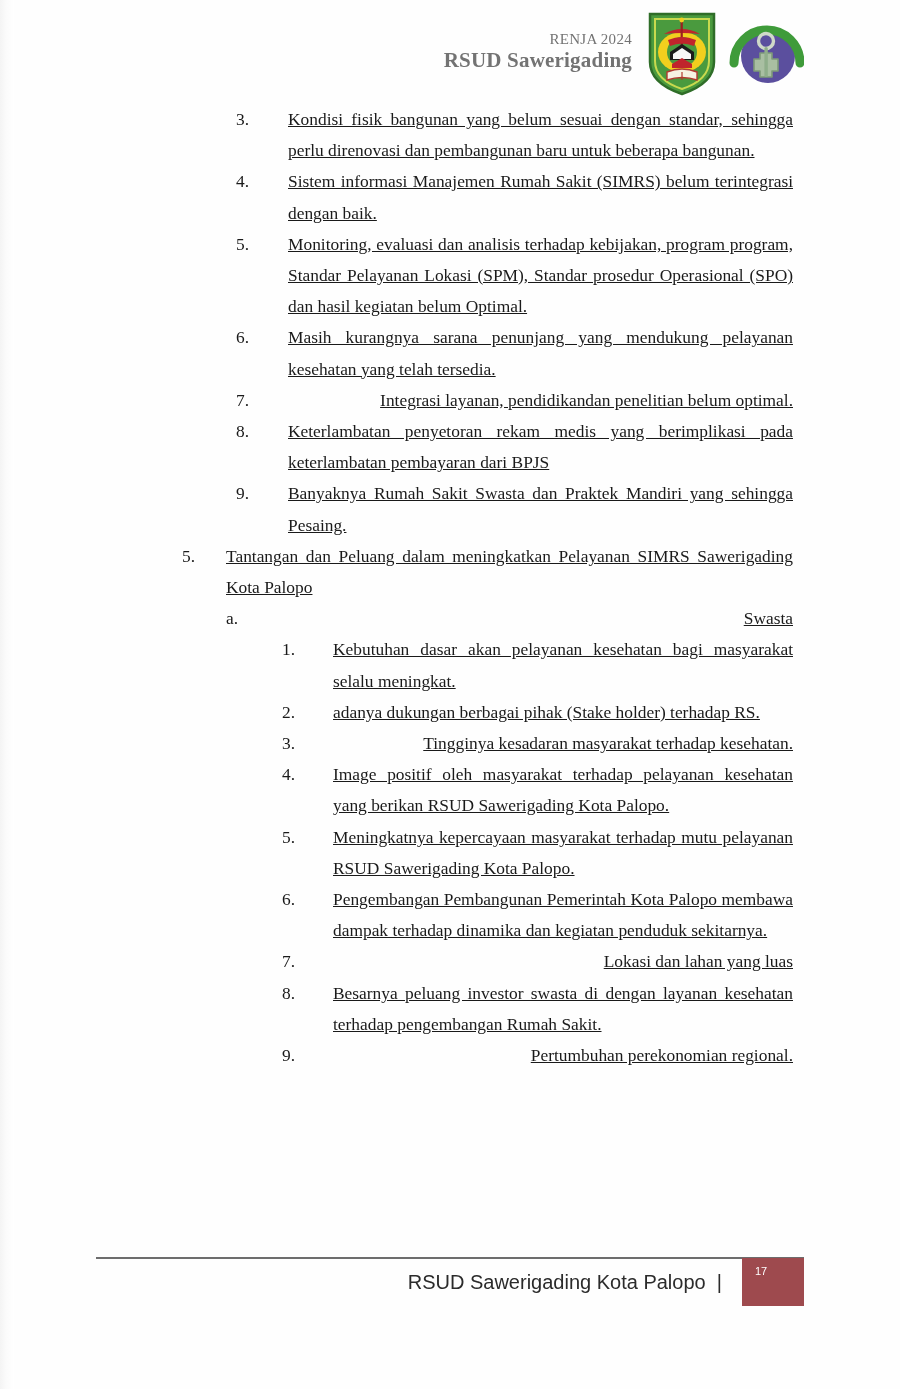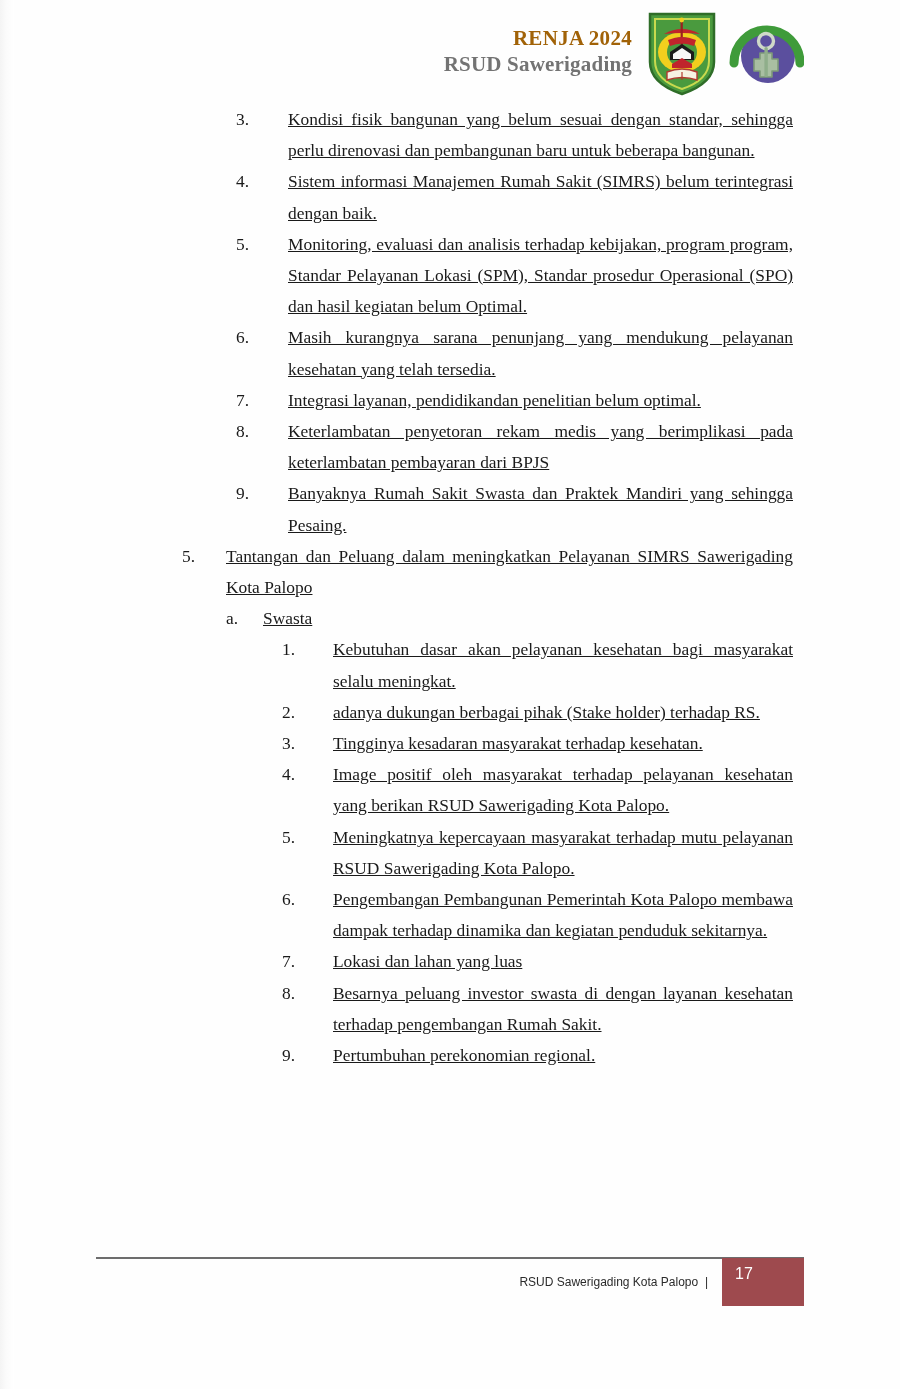--- a/index.html
+++ b/index.html
@@ -42,23 +42,23 @@
     display: flex;
     align-items: center;
     gap: 6px;
   }
   .header-titles {
     text-align: right;
     line-height: 1.22;
     padding-right: 6px;
   }
   .header-line1 {
-    font-size: 21px;
-    font-weight: 700;
-    color: #a16207;
+    font-size: 15px;
+    font-weight: 400;
+    color: #737373;
     letter-spacing: 0.3px;
     font-family: "Liberation Serif", serif;
   }
   .header-line2 {
     font-size: 21px;
     font-weight: 700;
     color: #737373;
     letter-spacing: 0.2px;
     font-family: "Liberation Serif", serif;
   }
@@ -86,21 +86,21 @@
     flex: 0 0 auto;
     text-align: left;
   }
   .txt {
     flex: 1 1 auto;
     text-align: justify;
     text-justify: inter-word;
     hyphens: none;
     text-decoration: underline;
   }
-  .txt.nojust { text-align: left; }
+  .txt.nojust { text-align: right; }
 
   
   .depth-a {
     margin-left: 236px;
     margin-right: 107px;
     font-size: 17.4px;
     line-height: 31.2px;
   }
   .depth-a .num { width: 52px; }
 
@@ -152,33 +152,33 @@
     left: 96px;
     right: 96px;
     top: 1px;
     display: flex;
     justify-content: flex-end;
     align-items: stretch;
     height: 48px;
   }
   .footer-text {
     font-family: "Liberation Sans", sans-serif;
-    font-size: 12px;
+    font-size: 20px;
     color: #2b2b2b;
     display: flex;
     align-items: center;
-    padding-right: 14px;
+    padding-right: 20px;
     white-space: pre;
   }
   .page-badge {
-    width: 82px;
+    width: 62px;
     background: #9e4a4e;
     color: #ffffff;
     font-family: "Liberation Sans", sans-serif;
-    font-size: 16px;
+    font-size: 11px;
     display: flex;
     align-items: flex-start;
     justify-content: flex-start;
     padding: 7px 0 0 13px;
     box-sizing: border-box;
   }
 </style>
 </head>
 <body>
 

